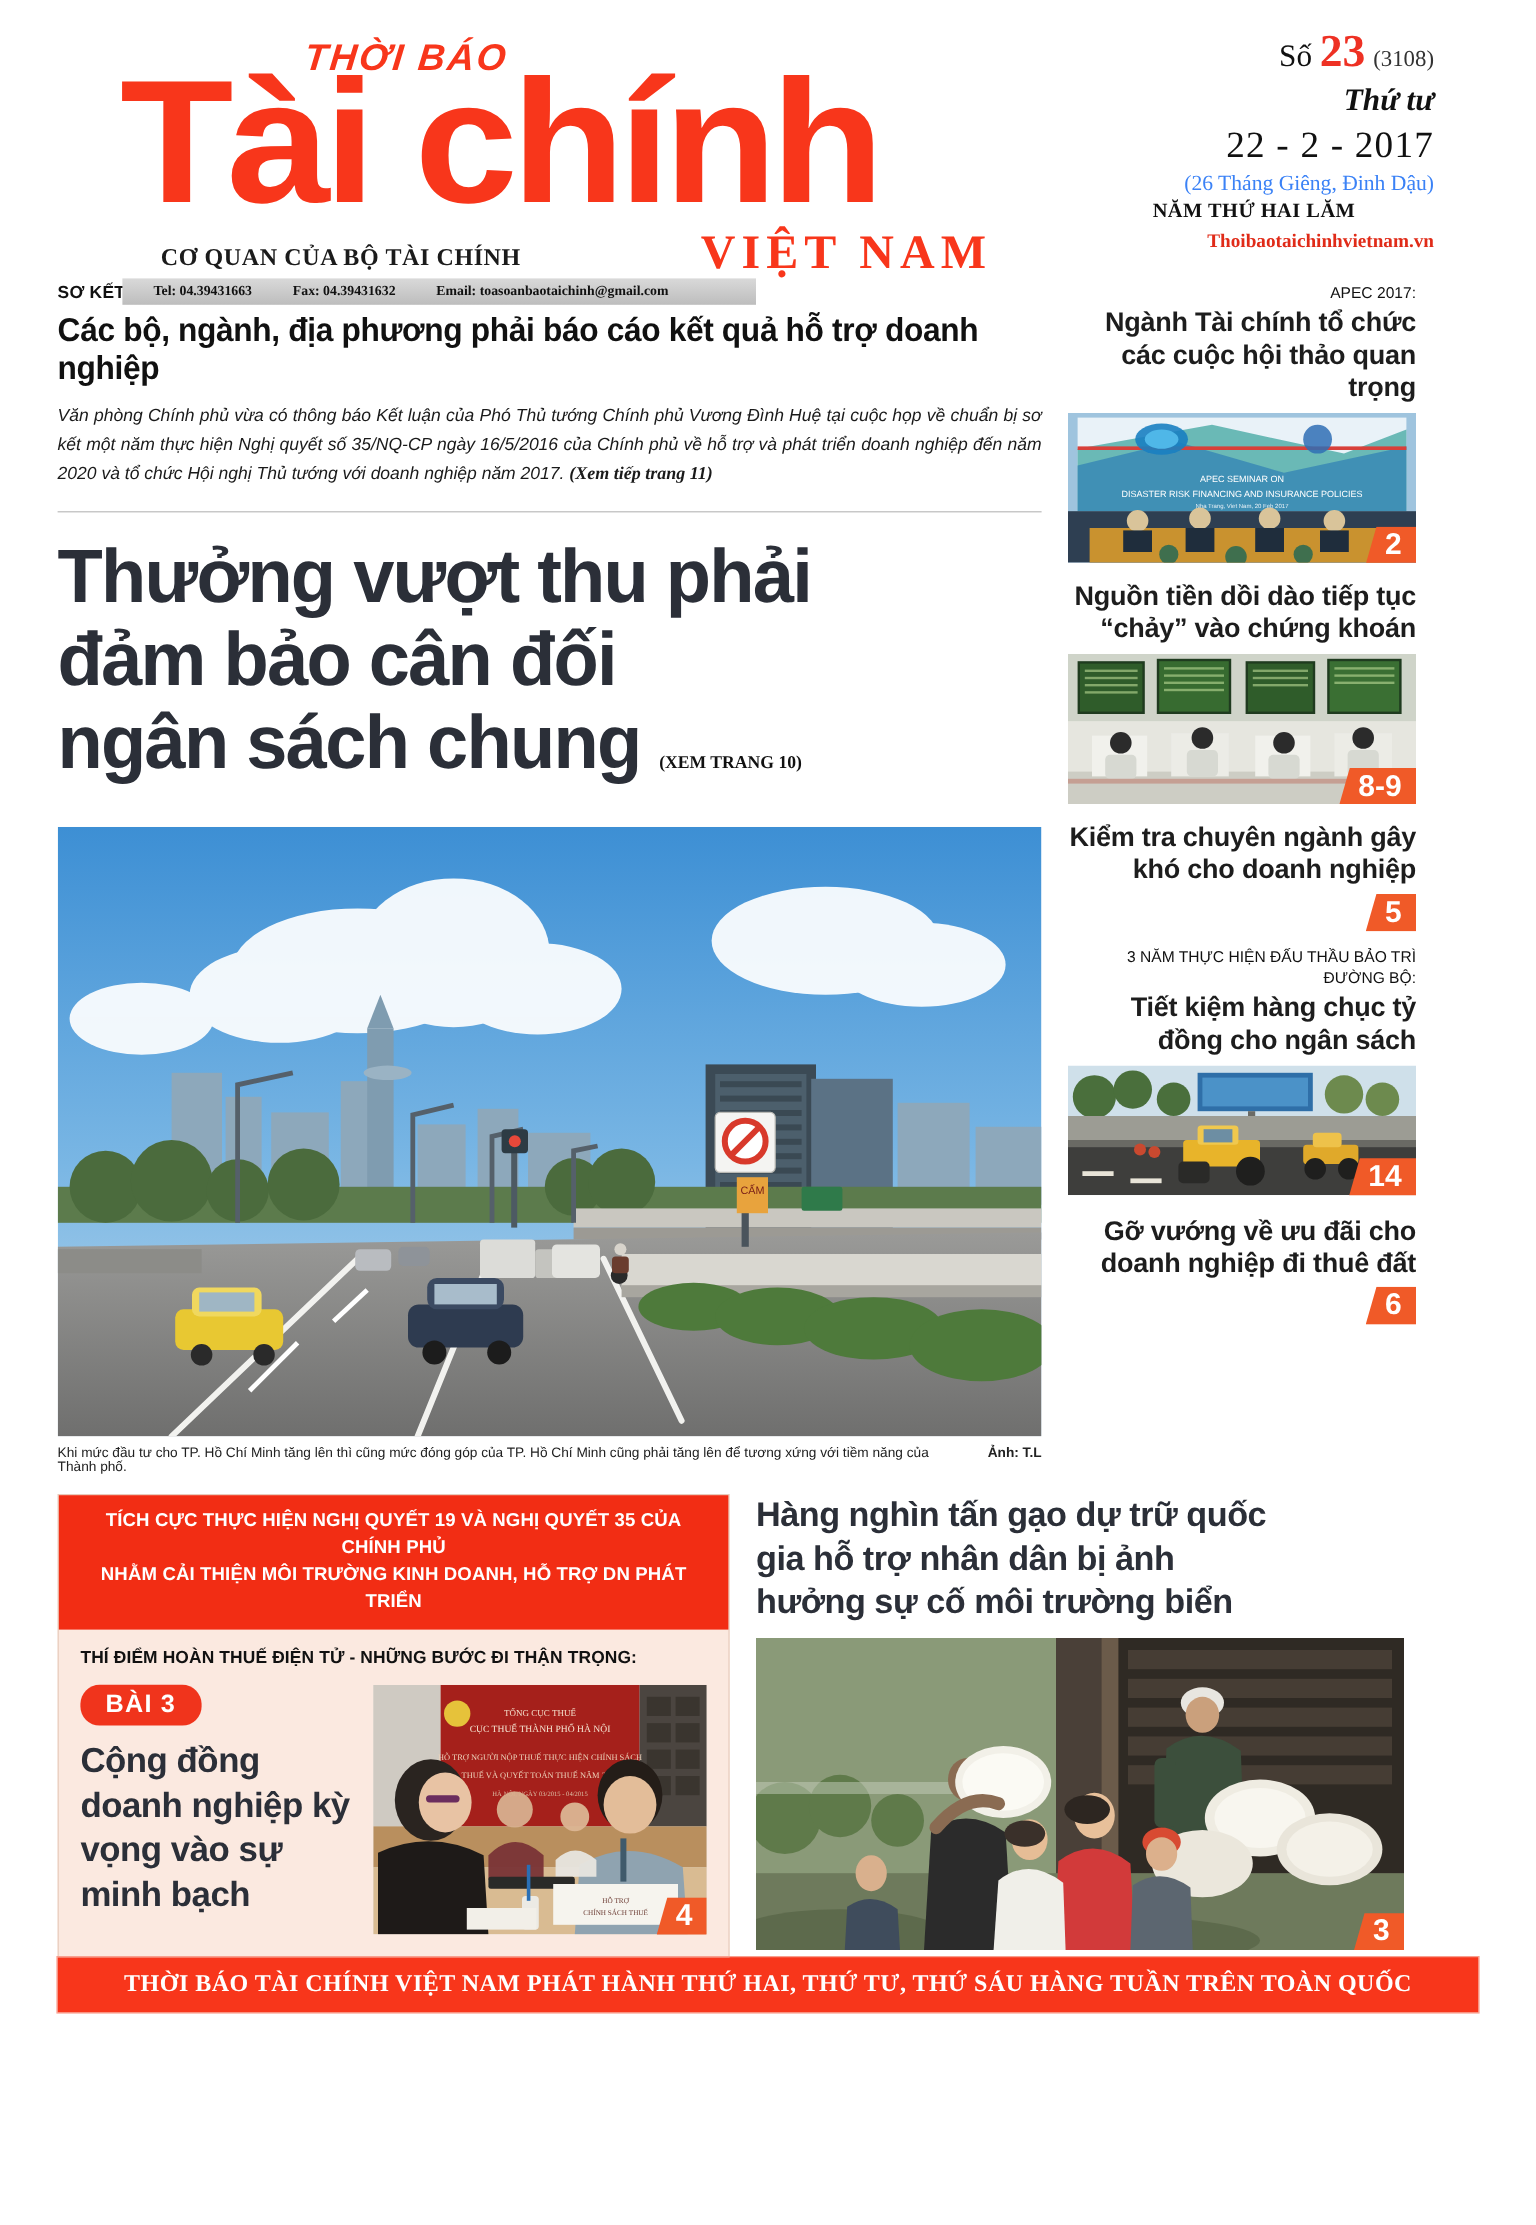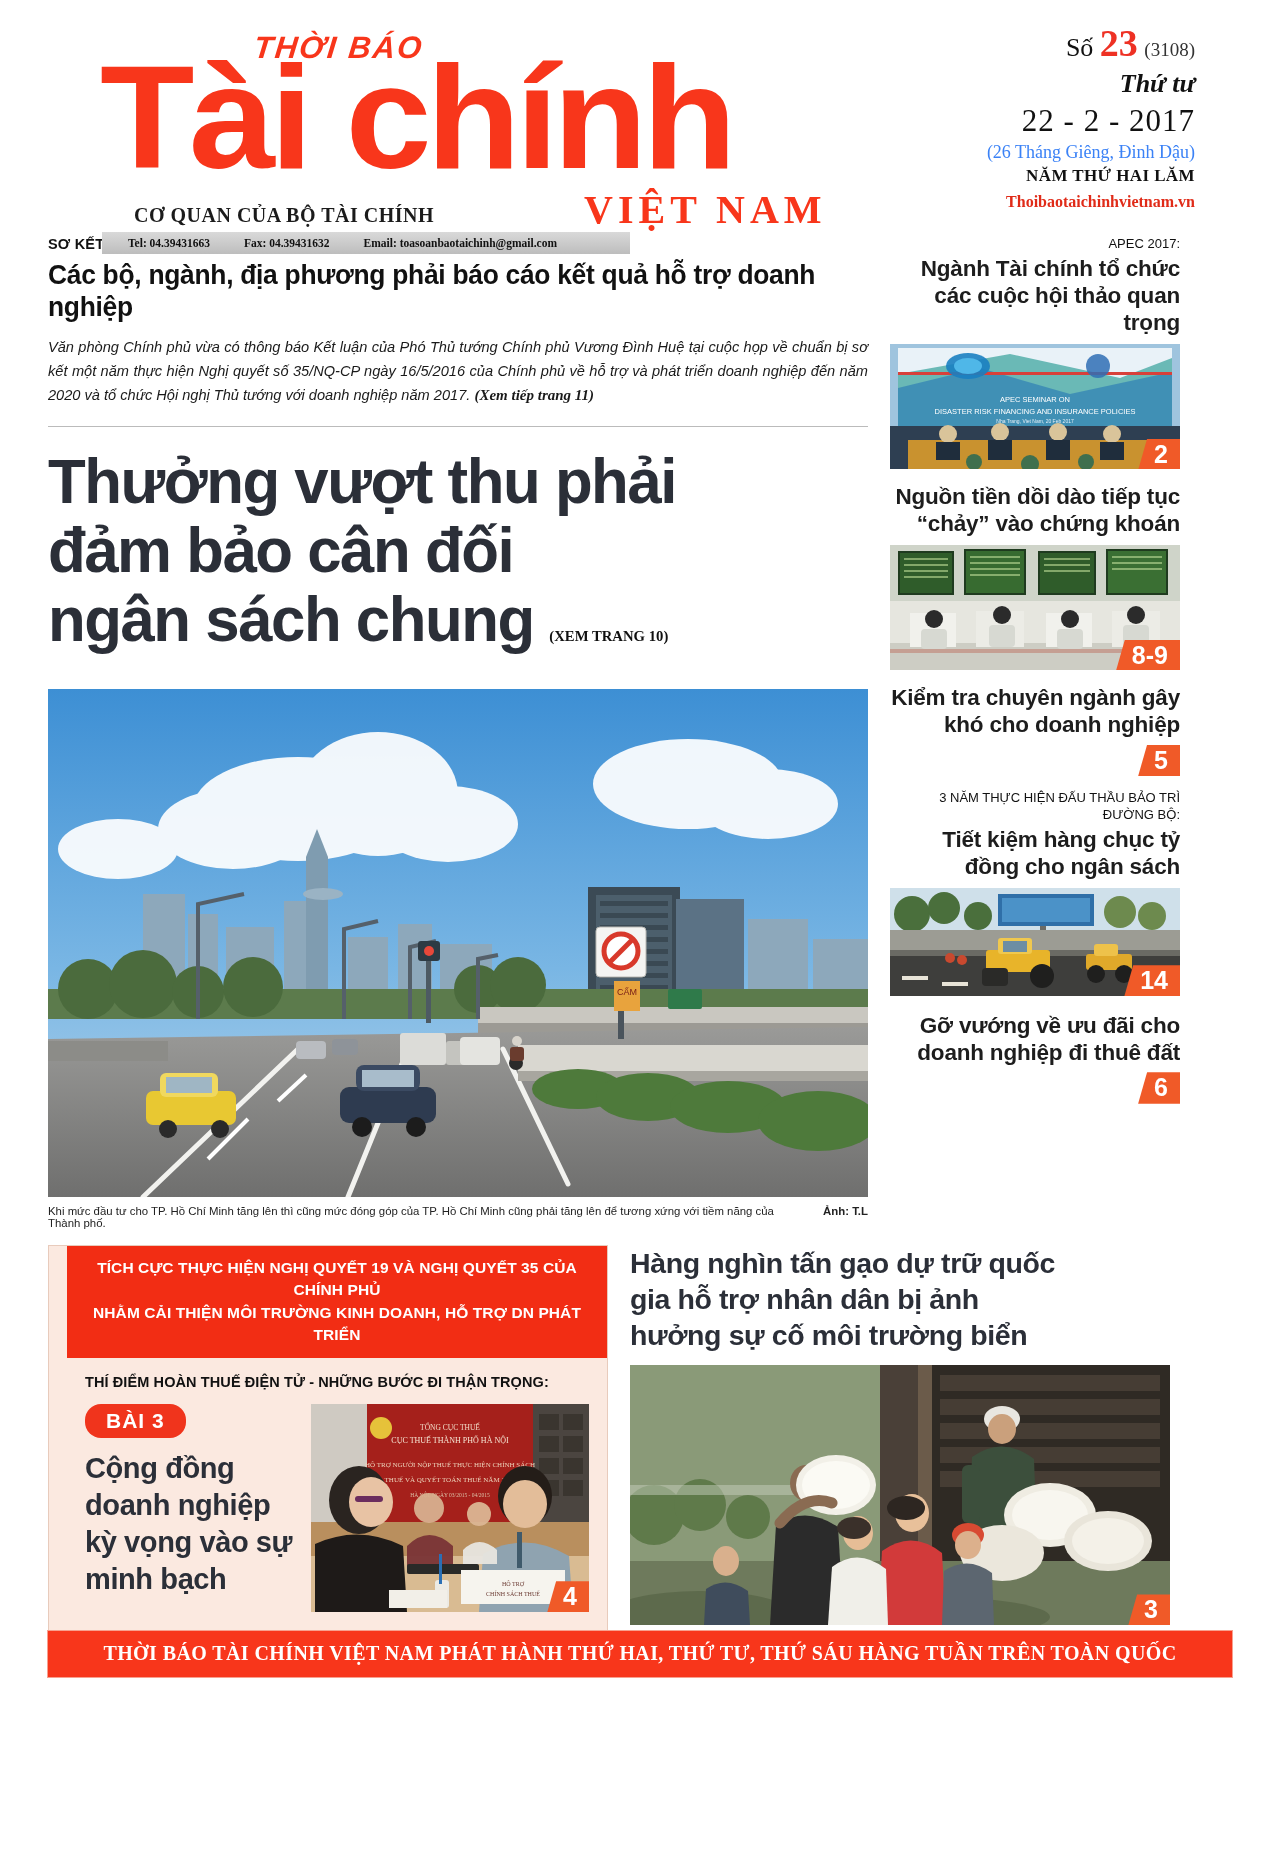--- a/index.html
+++ b/index.html
@@ -50,21 +50,21 @@
     font-size: 11.5px; font-weight: 700; color:#111;
     font-family: "Liberation Serif", serif;
   }
   .mast-right { position:absolute; right: 37px; top: 24px; width: 300px; text-align: right; }
   .so-line { font-family:"Liberation Serif", serif; font-size: 26px; color:#111; line-height: 1; }
   .so-line .num { font-size: 38px; font-weight: 700; color:#ee3124; }
   .so-line .paren { font-size: 19px; color:#333; }
   .thutu { font-family:"Liberation Serif", serif; font-style: italic; font-weight:700; font-size: 26px; margin-top: 7px; color:#111;}
   .datebig { font-family:"Liberation Serif", serif; font-size: 31px; margin-top: 4px; color:#111; letter-spacing:1px;}
   .lunar { font-family:"Liberation Serif", serif; font-size: 18px; margin-top: 3px; color:#3b82f6; }
-  .namthu { font-family:"Liberation Serif", serif; font-size: 17px; font-weight:700; margin-top: 3px; color:#111; letter-spacing:.4px;}
+  .namthu { font-family:"Liberation Serif", serif; font-size: 17px; font-weight:700; margin-top: 3px; color:#111; letter-spacing:.4px;text-align:center;}
   .weburl { font-family:"Liberation Serif", serif; font-size: 16px; font-weight:700; color:#e02b18; margin-top: 7px; }
 
   
   .columns { display:flex; gap: 22px; margin-top: 4px; }
   .col-main { width: 820px; }
   .col-side { width: 290px; }
 
   
   .kicker { font-size: 14.5px; font-weight: 600; letter-spacing: .2px; color:#111; text-transform: uppercase;}
   .top-head {
@@ -106,21 +106,21 @@
     padding: 2px 12px 3px 16px; line-height: 1.06;
     clip-path: polygon(9px 0, 100% 0, 100% 100%, 0 100%);
   }
   .badge-standalone {
     position:relative; height: 34px; margin-top: 4px;
   }
   .badge-standalone .pagebadge { bottom: 0; }
 
   
   .bottom { display:flex; gap: 22px; margin-top: 16px; }
-  .promo { width: 560px; background:#fbe9e0; border: 1px solid #e8cbbc; padding-left: 18px; }
+  .promo { width: 560px; background:#fbe9e0; border: 1px solid #e8cbbc; }
   .promo-banner {
     background:#f22d14; color:#fff; text-align:center;
     font-size: 15.5px; font-weight: 800; line-height: 1.45;
     padding: 11px 14px; letter-spacing:.1px;
   }
   .promo-body { padding: 16px 18px 18px 18px; }
   .promo-kicker { font-size: 14.5px; font-weight: 800; color:#111; letter-spacing:.1px;}
   .promo-row { display:flex; gap: 14px; margin-top: 14px; align-items:flex-start;}
   .bai-badge {
     display:inline-block; background:#f0341c; color:#fff;

